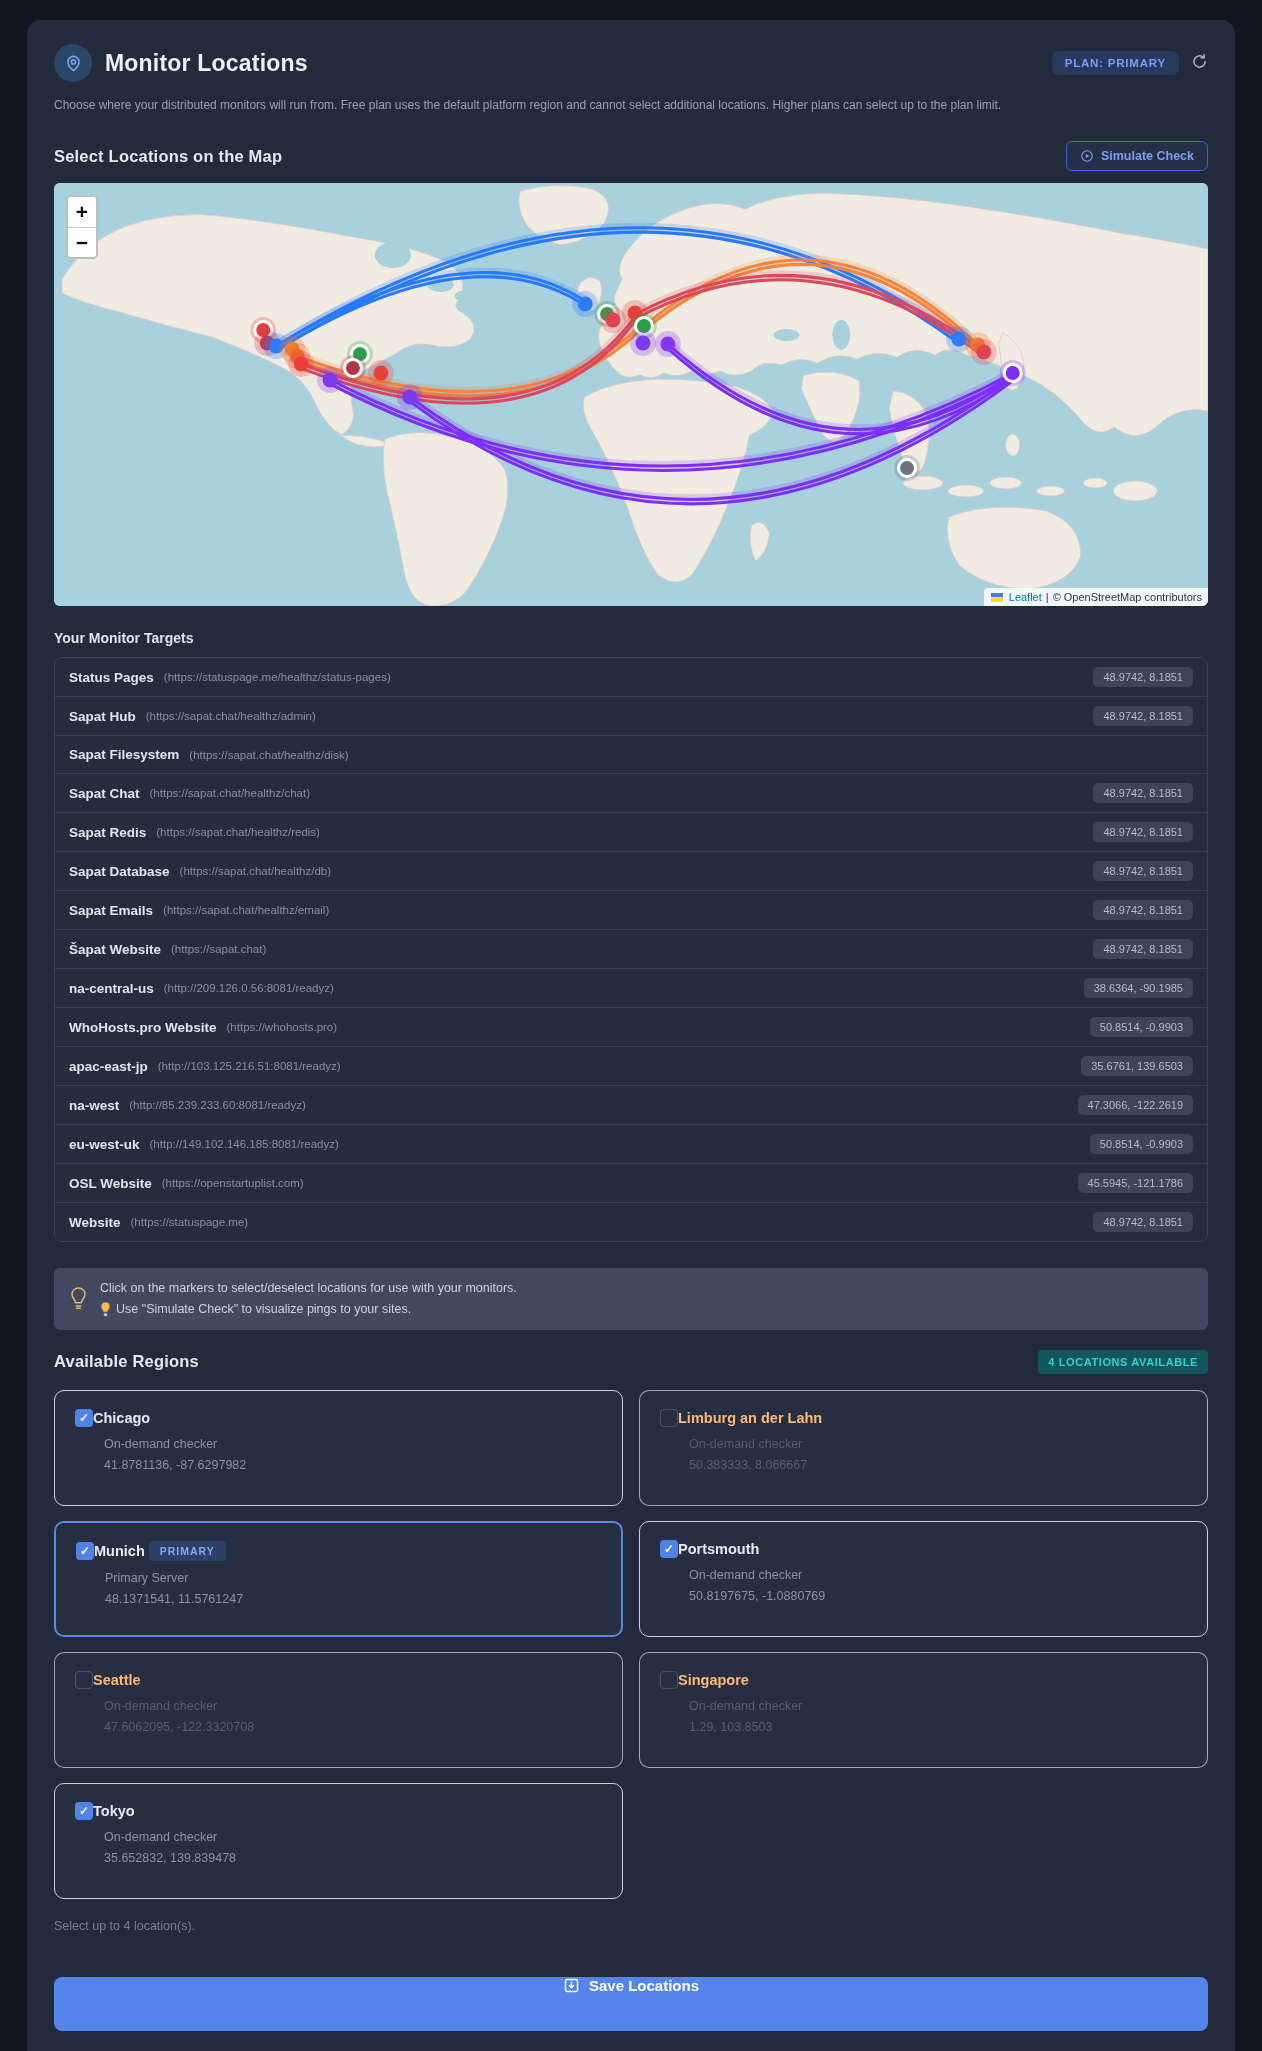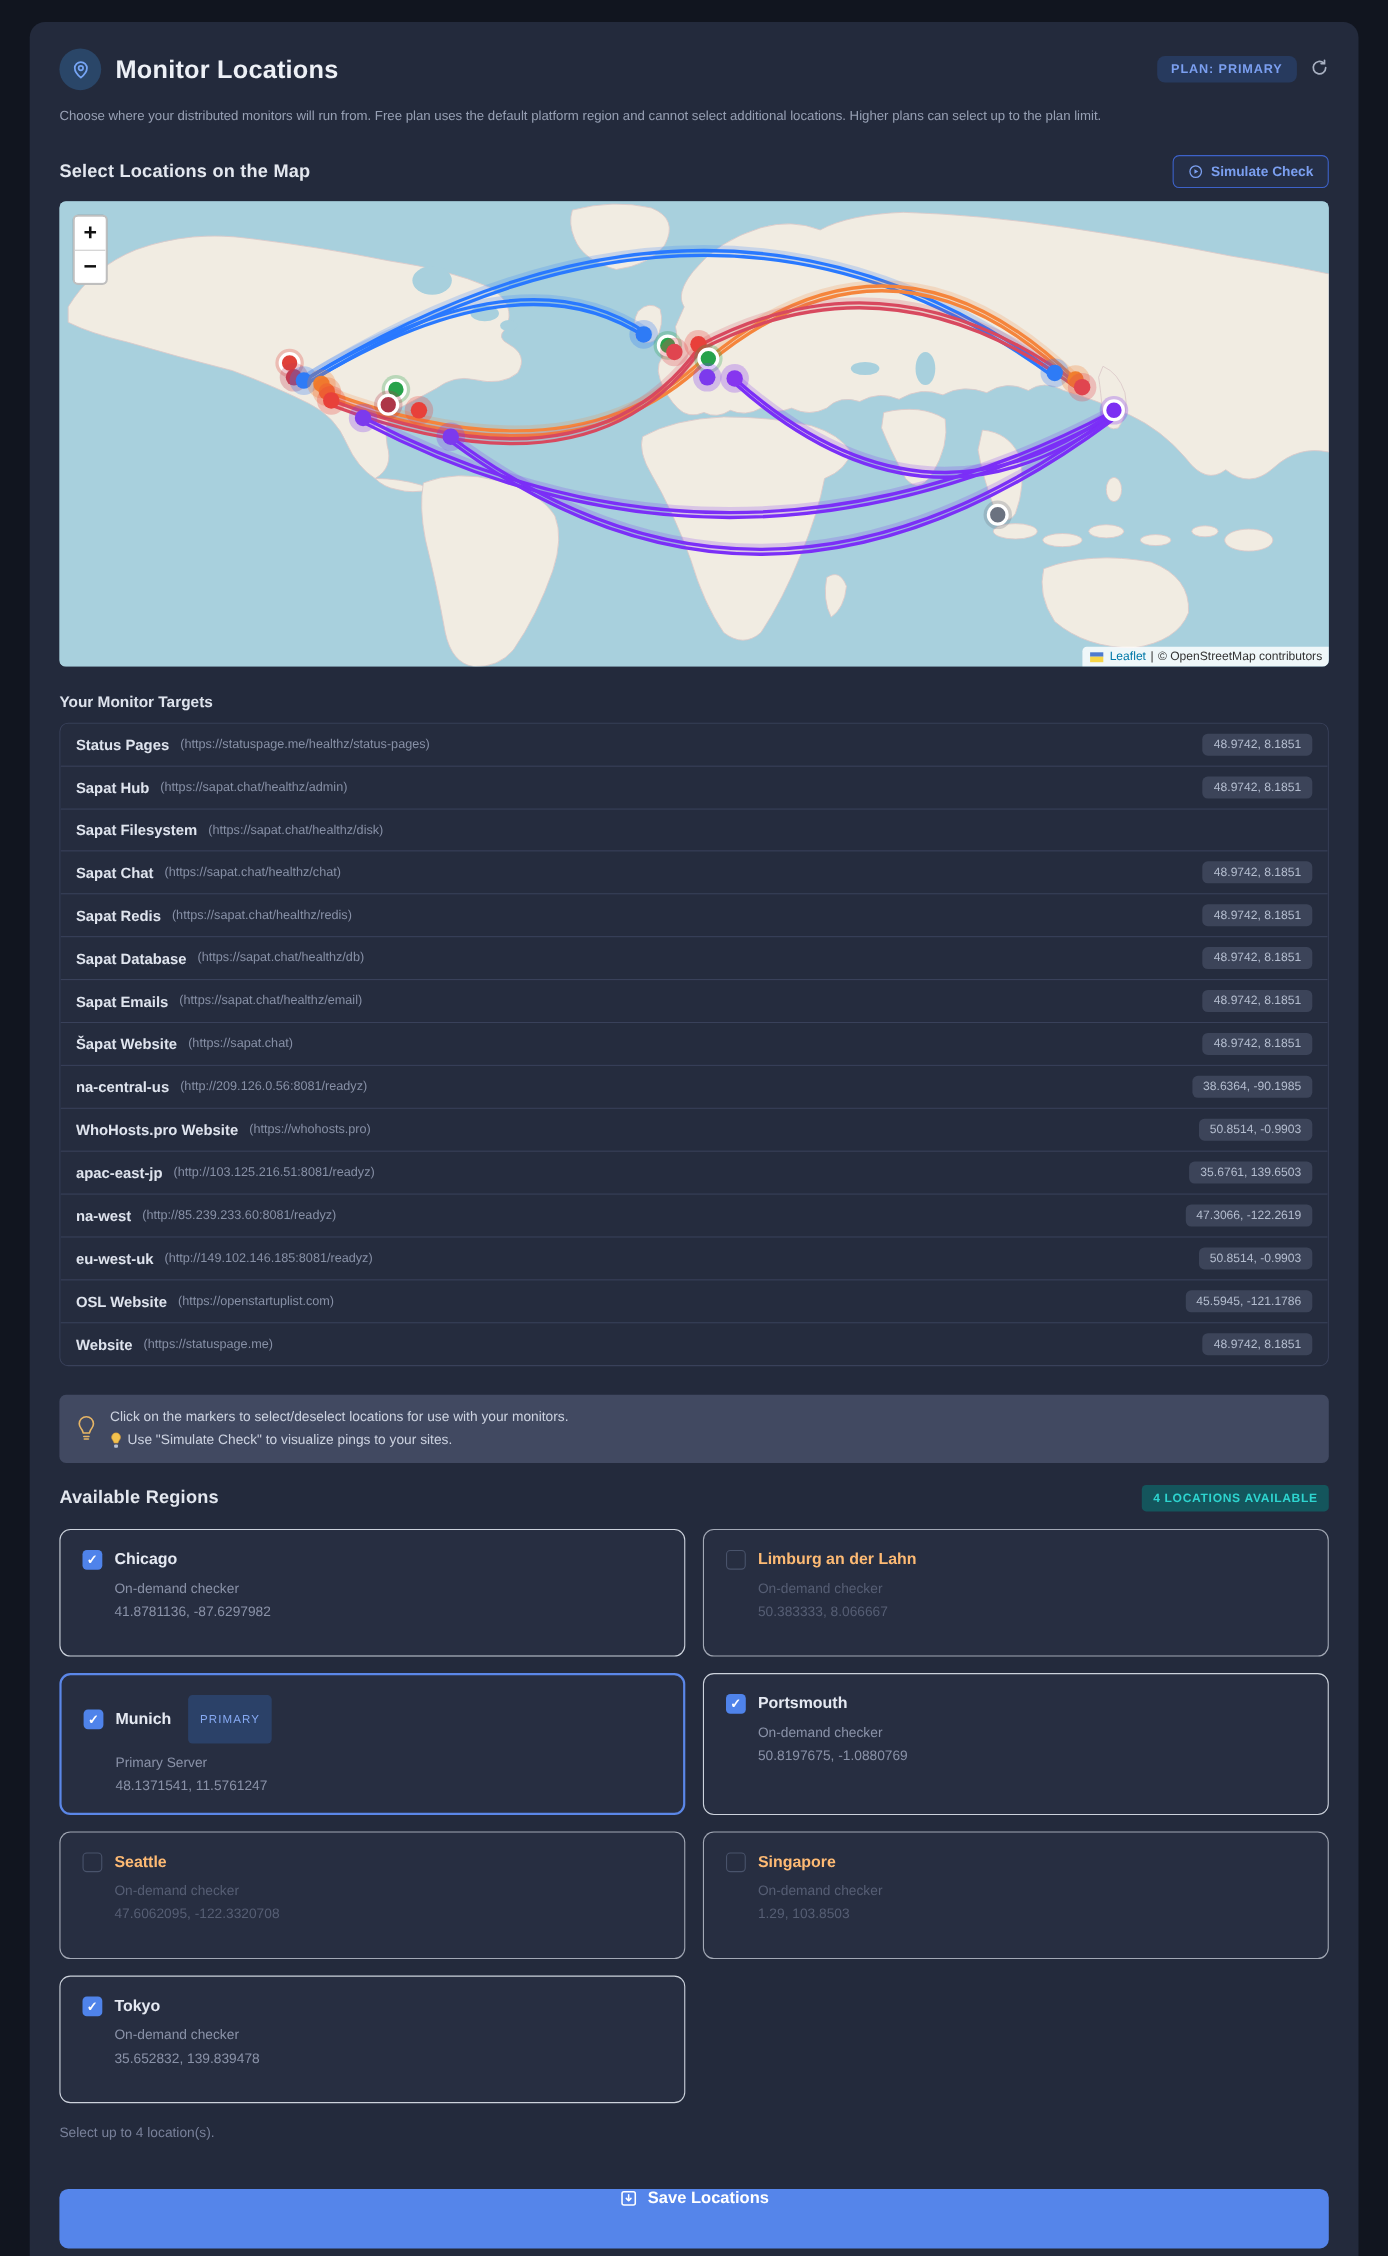--- a/index.html
+++ b/index.html
@@ -99,32 +99,32 @@
     letter-spacing:.6px; padding:6px 10px; border-radius:4px;
   }
   .cards-grid {
     margin-top:16px; display:grid; grid-template-columns:1fr 1fr; gap:15px 16px;
   }
   .region-card {
     min-height:116px; background:#272e41; border:1.5px solid #ccd2dc;
     border-radius:10px; padding:18px 20px; cursor:pointer;
   }
   .region-card.primary { border:2px solid #5b87e8; }
-  .card-head { display:flex; align-items:center; gap:11px; }
+  .card-head { display:flex; align-items:center; }
   .cb {
     width:18px; height:18px; border-radius:4px; flex:0 0 auto;
     display:flex; align-items:center; justify-content:center;
   }
   .cb-on { background:#4f83ea; color:#fff; font-size:12px; font-weight:700; }
   .cb-on::after { content:"✓"; }
   .cb-off { border:1.5px solid #566078; background:transparent; }
   .card-name { font-size:14.5px; font-weight:600; color:#e5e9f2; }
   .primary-pill {
-    background:#2b4168; color:#86a9f2; font-size:10.5px; font-weight:400;
-    letter-spacing:1px; padding:16px 11px; border-radius:4px; margin-left:4px;
+    background:#2b4168; color:#86a9f2; font-size:10.5px; font-weight:700;
+    letter-spacing:1px; padding:4px 11px; border-radius:4px; margin-left:4px;
   }
   .card-sub { margin:10px 0 0 29px; font-size:12.5px; color:#8a92a8; }
   .card-coords { margin:7px 0 0 29px; font-size:12.5px; color:#8a92a8; }
   .region-card.dim { border-color:rgba(204,210,220,0.75); }
   .region-card.dim .card-name { color:#fdba74; }
   .region-card.dim .card-sub, .region-card.dim .card-coords { color:#565e74; }
   .region-card.dim .cb-off { border-color:#49536b; }
 
   .footnote { margin-top:20px; font-size:12.5px; color:#788099; }
 

